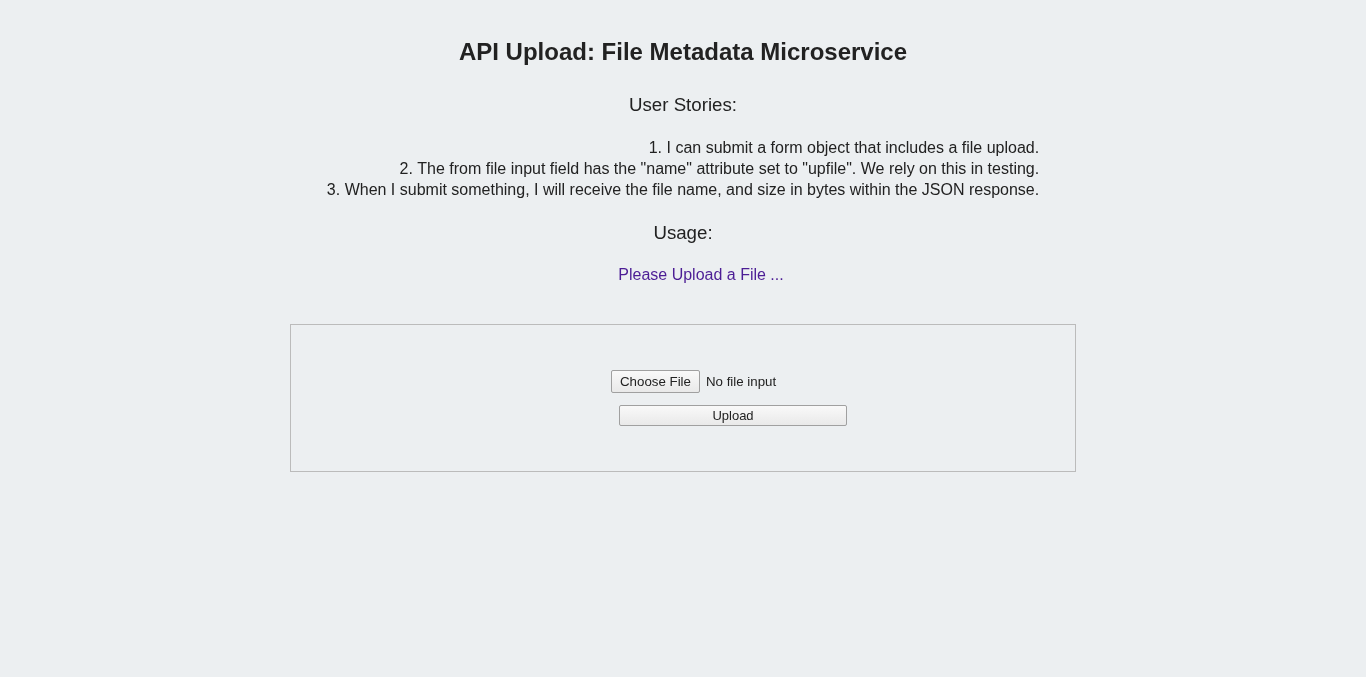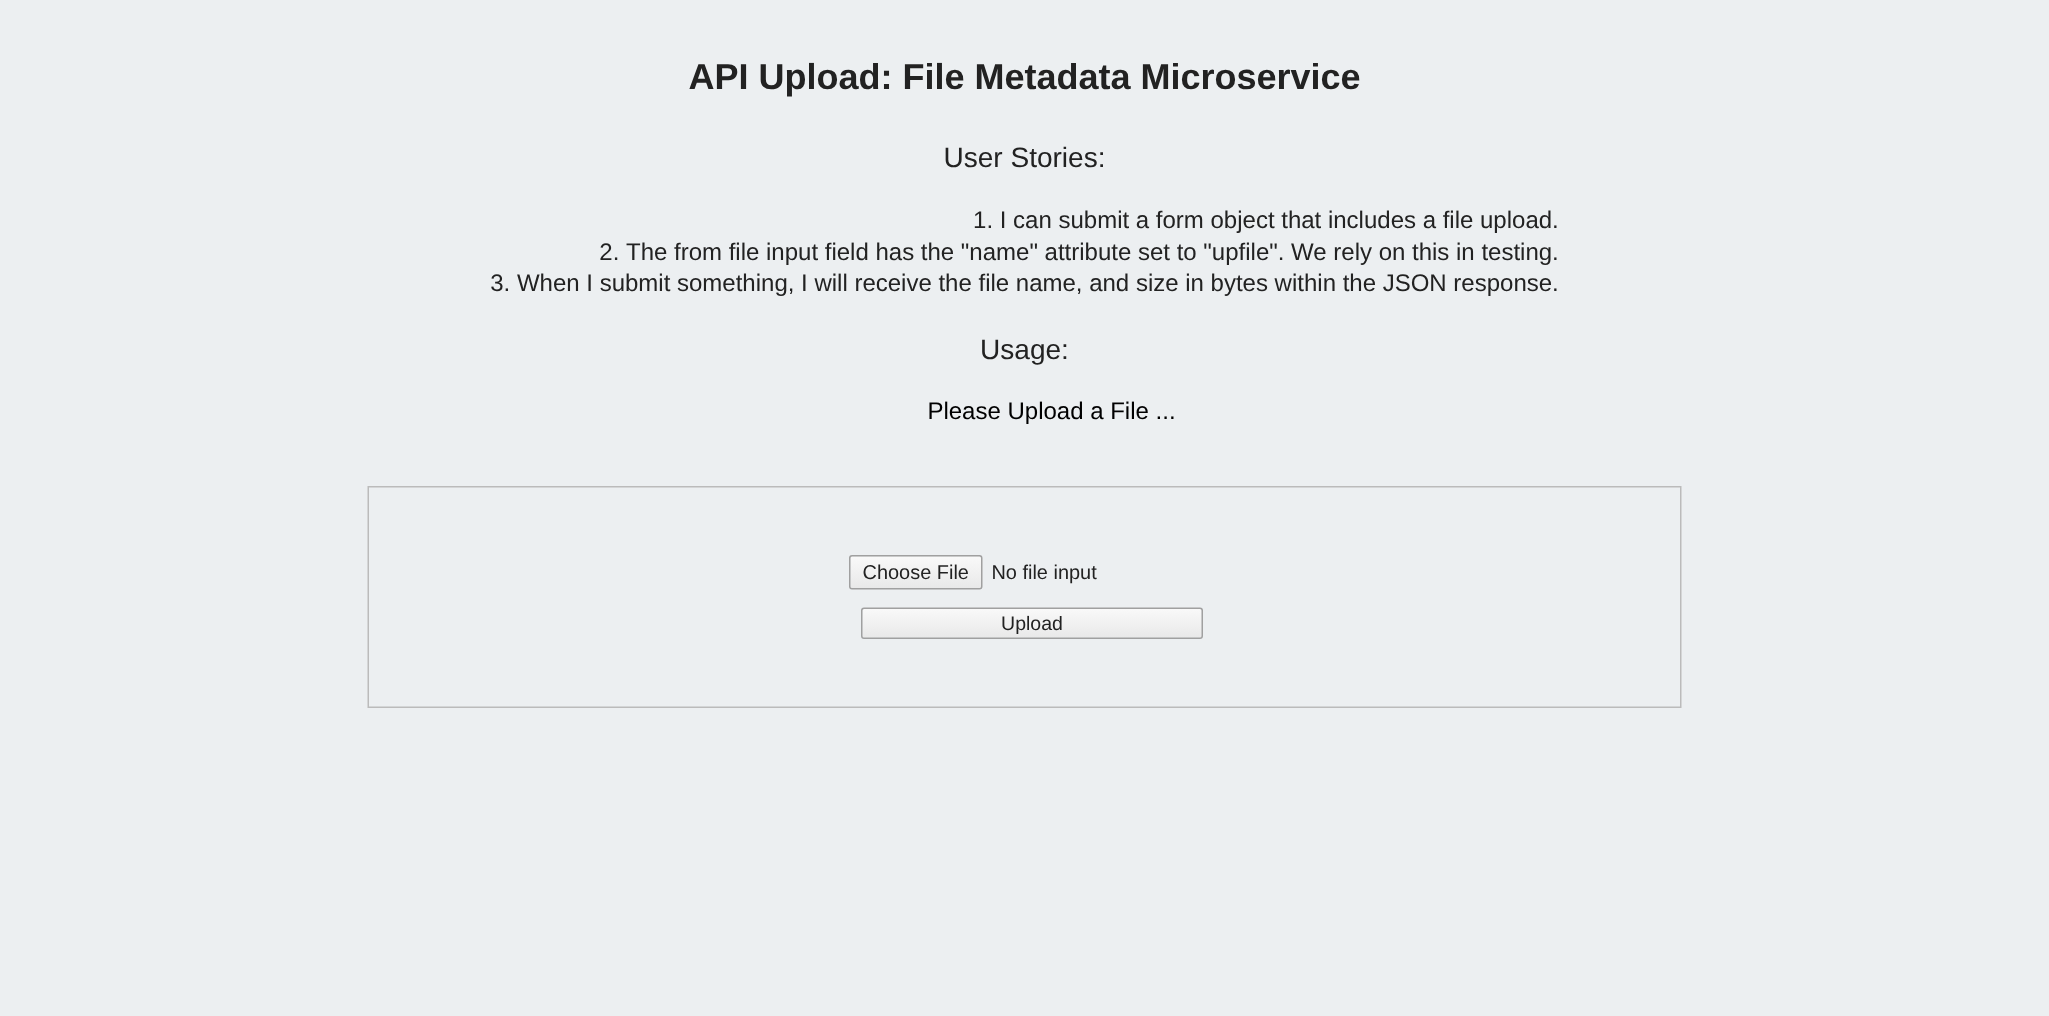--- a/index.html
+++ b/index.html
@@ -38,26 +38,26 @@
       margin-bottom: 22px;
     }
     ol.stories li {
       font-size: 16px;
       line-height: 1.3;
       color: #222;
       white-space: nowrap;
     }
     p.usage-text {
       font-size: 16px;
-      color: #000000;
+      color: #4c1d95;
       margin-bottom: 40px;
       padding-left: 36px;
     }
     .view {
-      width: 876px;
+      width: 786px;
       margin: 0 auto;
       border: 1px solid #bbb;
       background-color: #eceff1;
       padding: 45px 20px 45px 20px;
       text-align: left;
     }
     .form-inner {
       margin-left: 300px;
     }
     .file-row {

